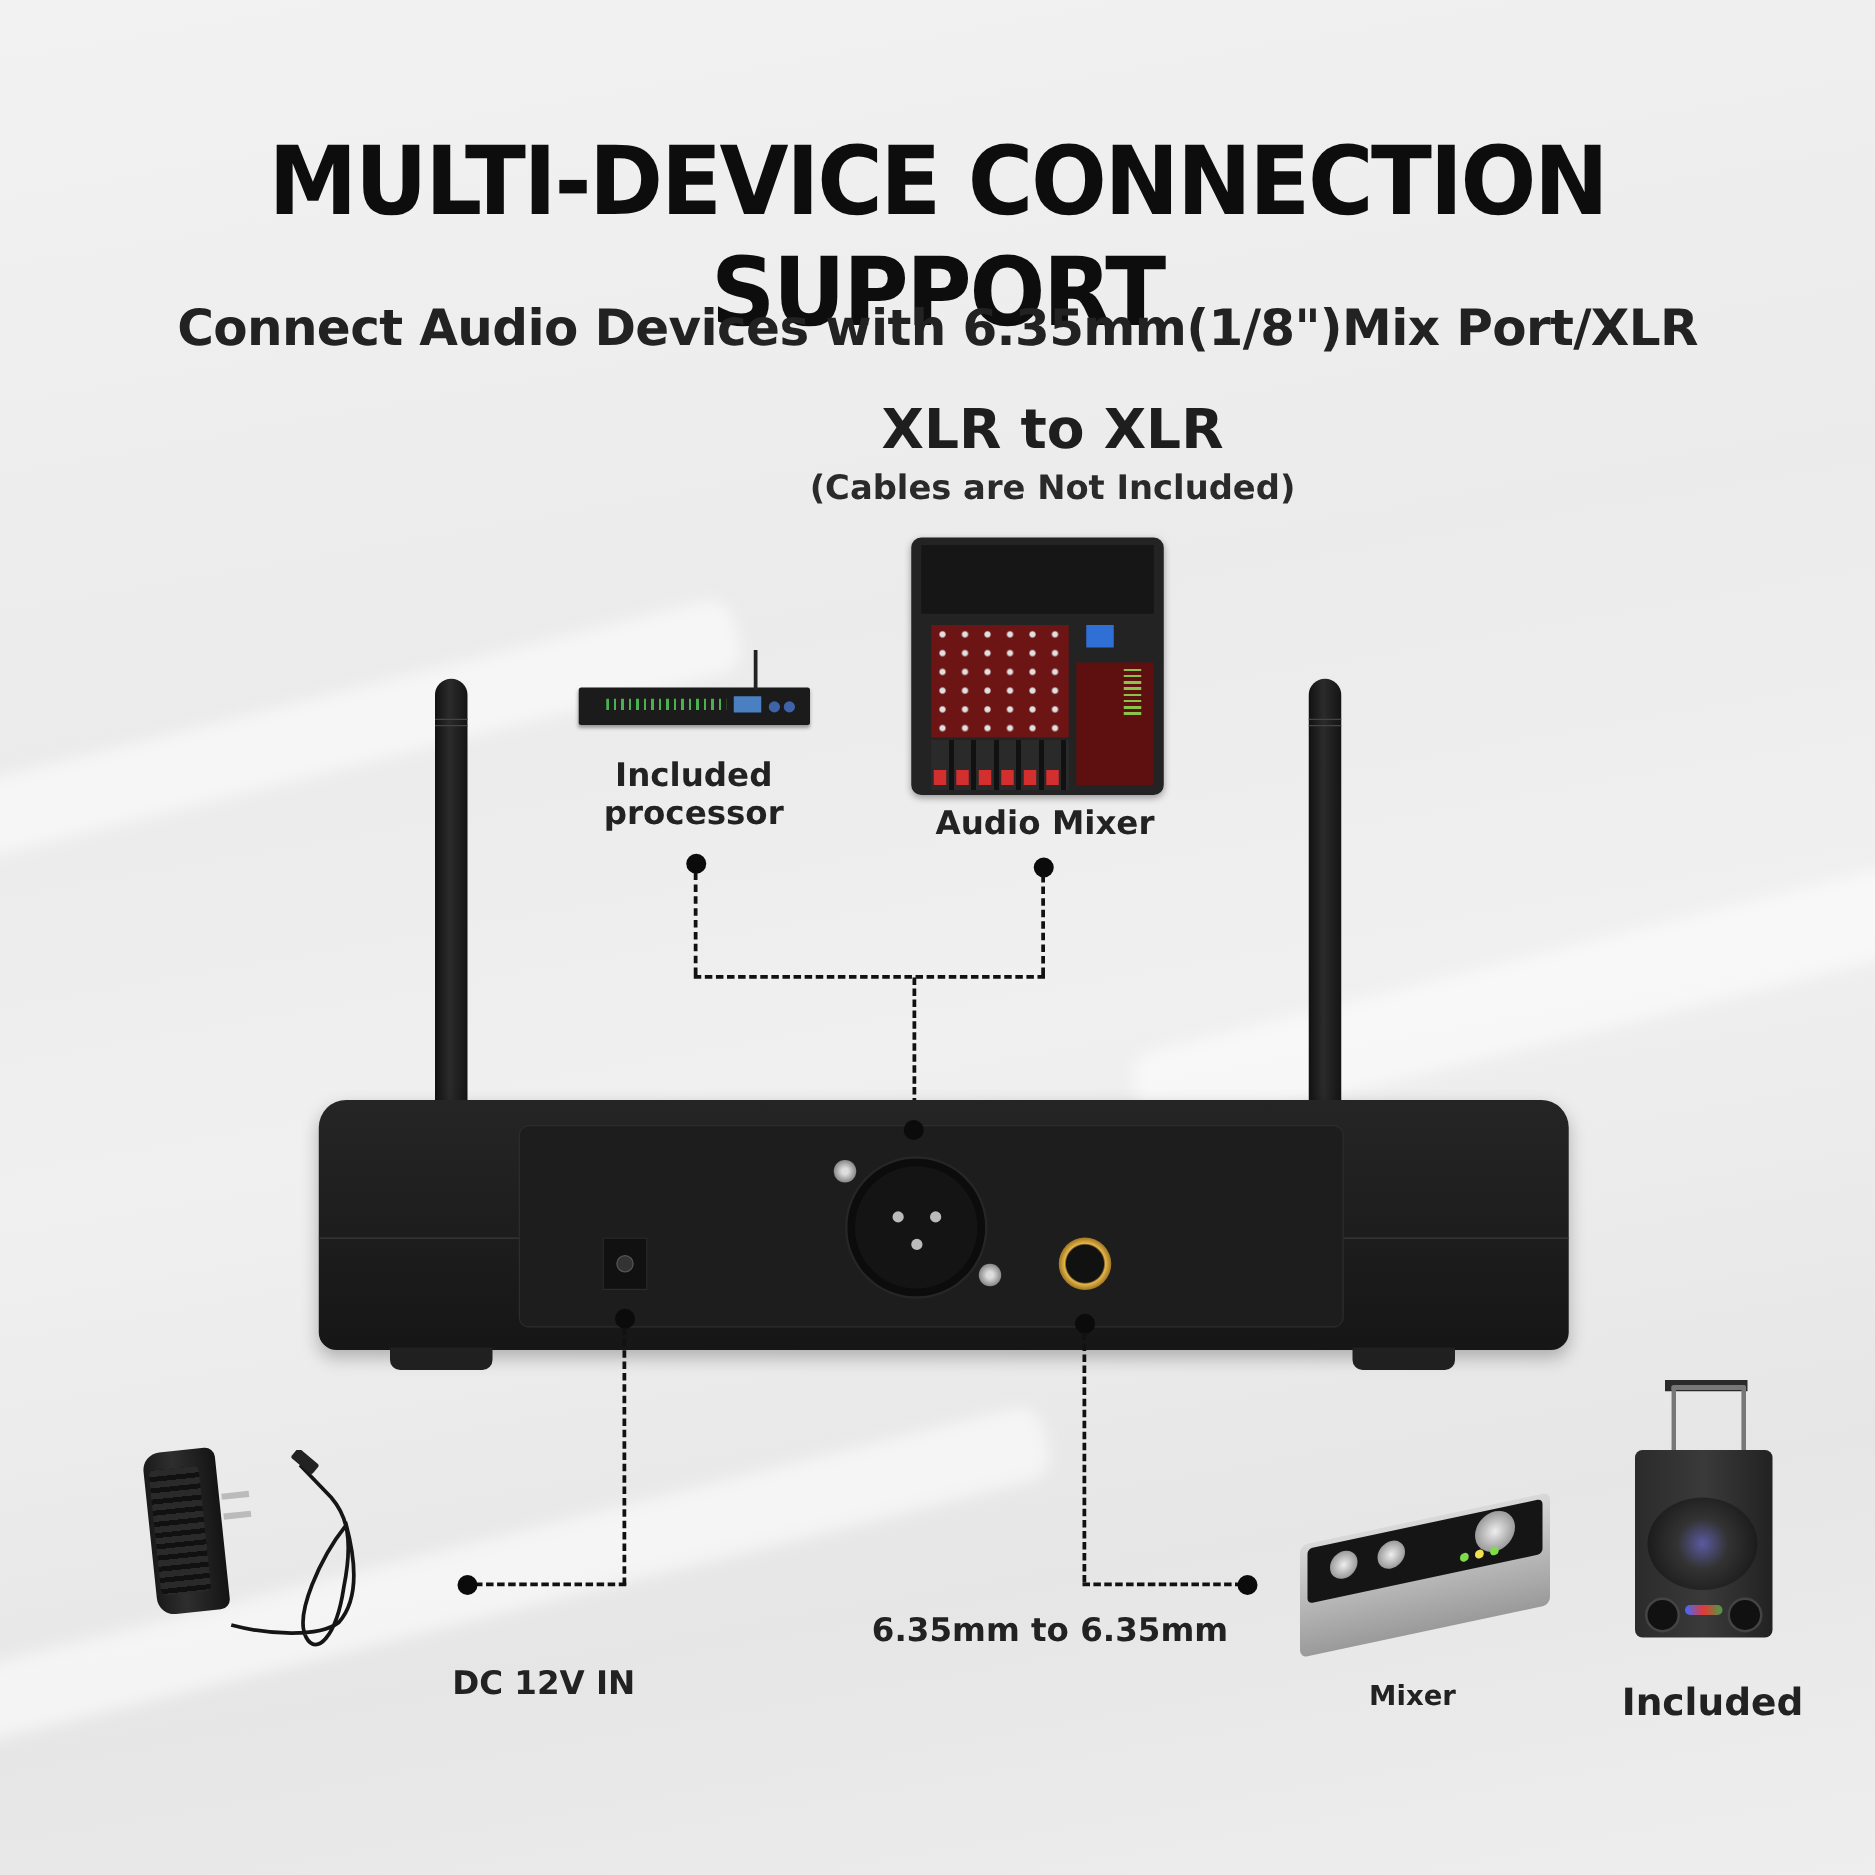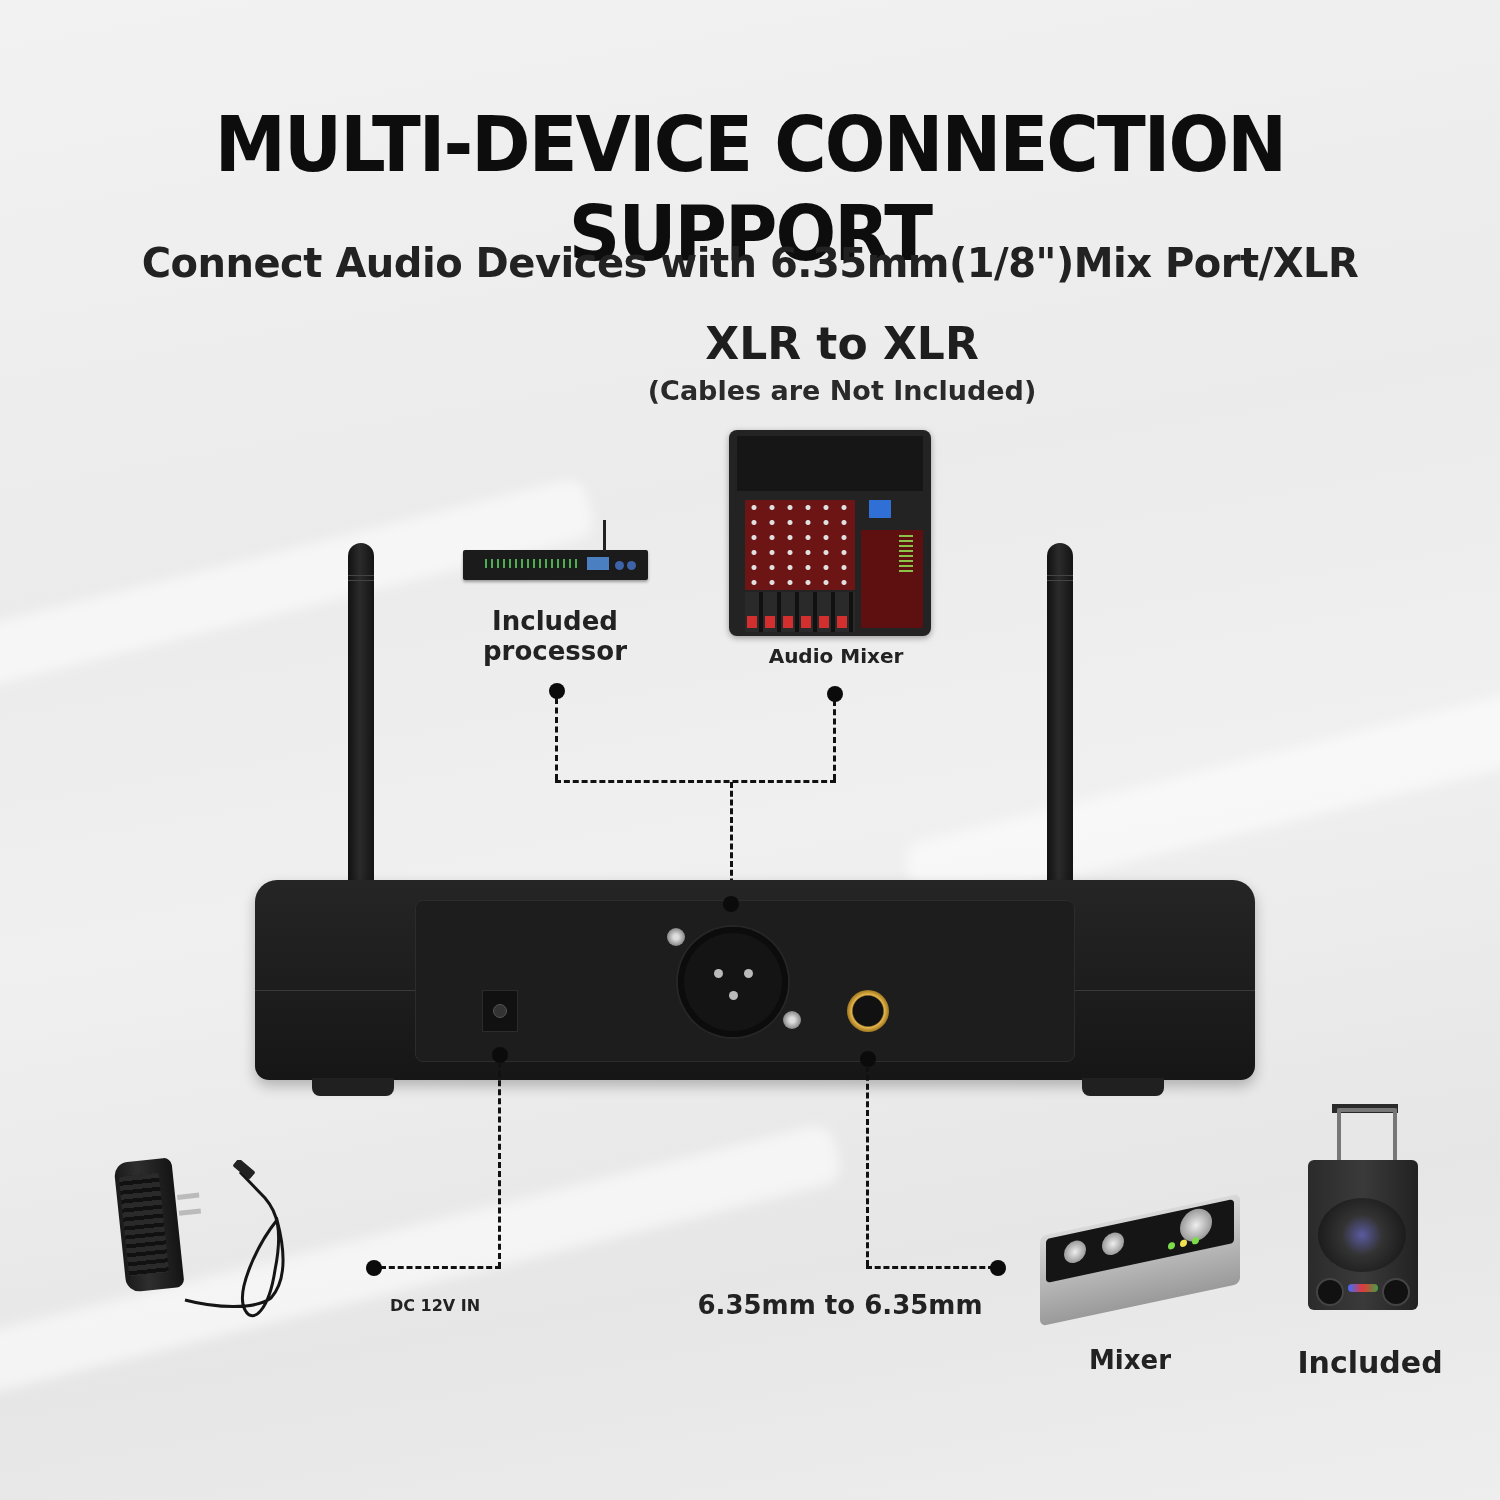--- a/index.html
+++ b/index.html
@@ -111,21 +111,21 @@
   <div class="master"></div>
   <div class="vu"></div>
   <div class="strip"></div>
   <div class="fader" style="left:18px"></div>
   <div class="fader" style="left:36px"></div>
   <div class="fader" style="left:54px"></div>
   <div class="fader" style="left:72px"></div>
   <div class="fader" style="left:90px"></div>
   <div class="fader" style="left:108px"></div>
 </div>
-<div class="abs label" style="left:730px;top:644px;width:212px;font-size:20px;">Audio Mixer</div>
+<div class="abs label" style="left:730px;top:644px;width:212px;font-size:26px;">Audio Mixer</div>
 
 <div class="abs dot" style="left:549px;top:683px;"></div>
 <div class="abs dot" style="left:827px;top:686px;"></div>
 <div class="abs dash-v" style="left:555px;top:698px;height:82px;"></div>
 <div class="abs dash-v" style="left:833px;top:700px;height:80px;"></div>
 <div class="abs dash-h" style="left:555px;top:780px;width:281px;"></div>
 <div class="abs dash-v" style="left:730px;top:782px;height:120px;"></div>
 
 <div class="abs antenna" style="left:348px;"></div>
 <div class="abs antenna" style="left:1047px;"></div>
@@ -149,21 +149,21 @@
 
 <div class="abs quarter-jack"></div>
 
 <div class="abs dot" style="left:723px;top:896px;"></div>
 <div class="abs dot" style="left:492px;top:1047px;"></div>
 <div class="abs dot" style="left:860px;top:1051px;"></div>
 
 <div class="abs dash-v" style="left:498px;top:1062px;height:206px;"></div>
 <div class="abs dash-h" style="left:380px;top:1266px;width:121px;"></div>
 <div class="abs dot" style="left:366px;top:1260px;"></div>
-<div class="abs label" style="left:350px;top:1296px;width:170px;font-size:16px;text-align:center;">DC 12V IN</div>
+<div class="abs label" style="left:350px;top:1332px;width:170px;font-size:26px;text-align:center;">DC 12V IN</div>
 
 <div class="abs dash-v" style="left:866px;top:1066px;height:200px;"></div>
 <div class="abs dash-h" style="left:866px;top:1266px;width:128px;"></div>
 <div class="abs dot" style="left:990px;top:1260px;"></div>
 <div class="abs label" style="left:690px;top:1290px;width:300px;font-size:26px;">6.35mm to 6.35mm</div>
 
 <div class="abs adapter">
   <div style="position:absolute;left:4px;top:14px;width:40px;height:100px;background:repeating-linear-gradient(180deg,#2a2a2a 0 5px,#111 5px 9px);border-radius:4px;"></div>
   <div class="prong" style="top:38px;"></div>
   <div class="prong" style="top:54px;"></div>
@@ -175,21 +175,21 @@
 
 <div class="abs iface">
   <div class="top"></div>
   <div class="knob" style="left:24px;top:12px;"></div>
   <div class="knob" style="left:62px;top:12px;"></div>
   <div class="knob" style="left:140px;top:6px;width:32px;height:32px;"></div>
   <div class="led" style="left:128px;top:34px;background:#7ddc4a;"></div>
   <div class="led" style="left:140px;top:34px;background:#f0e050;"></div>
   <div class="led" style="left:152px;top:34px;background:#7ddc4a;"></div>
 </div>
-<div class="abs label" style="left:1060px;top:1345px;width:140px;font-size:26px;">Mixer</div>
+<div class="abs label" style="left:1060px;top:1345px;width:140px;font-size:22px;">Mixer</div>
 
 <div class="abs handle-bar"></div>
 <div class="abs handle"></div>
 <div class="abs speaker">
   <div class="cone"></div>
   <div class="port" style="left:8px;"></div>
   <div class="port" style="left:74px;"></div>
   <div class="lights"></div>
 </div>
 <div class="abs label" style="left:1290px;top:1345px;width:160px;font-size:30px;">Included</div>

